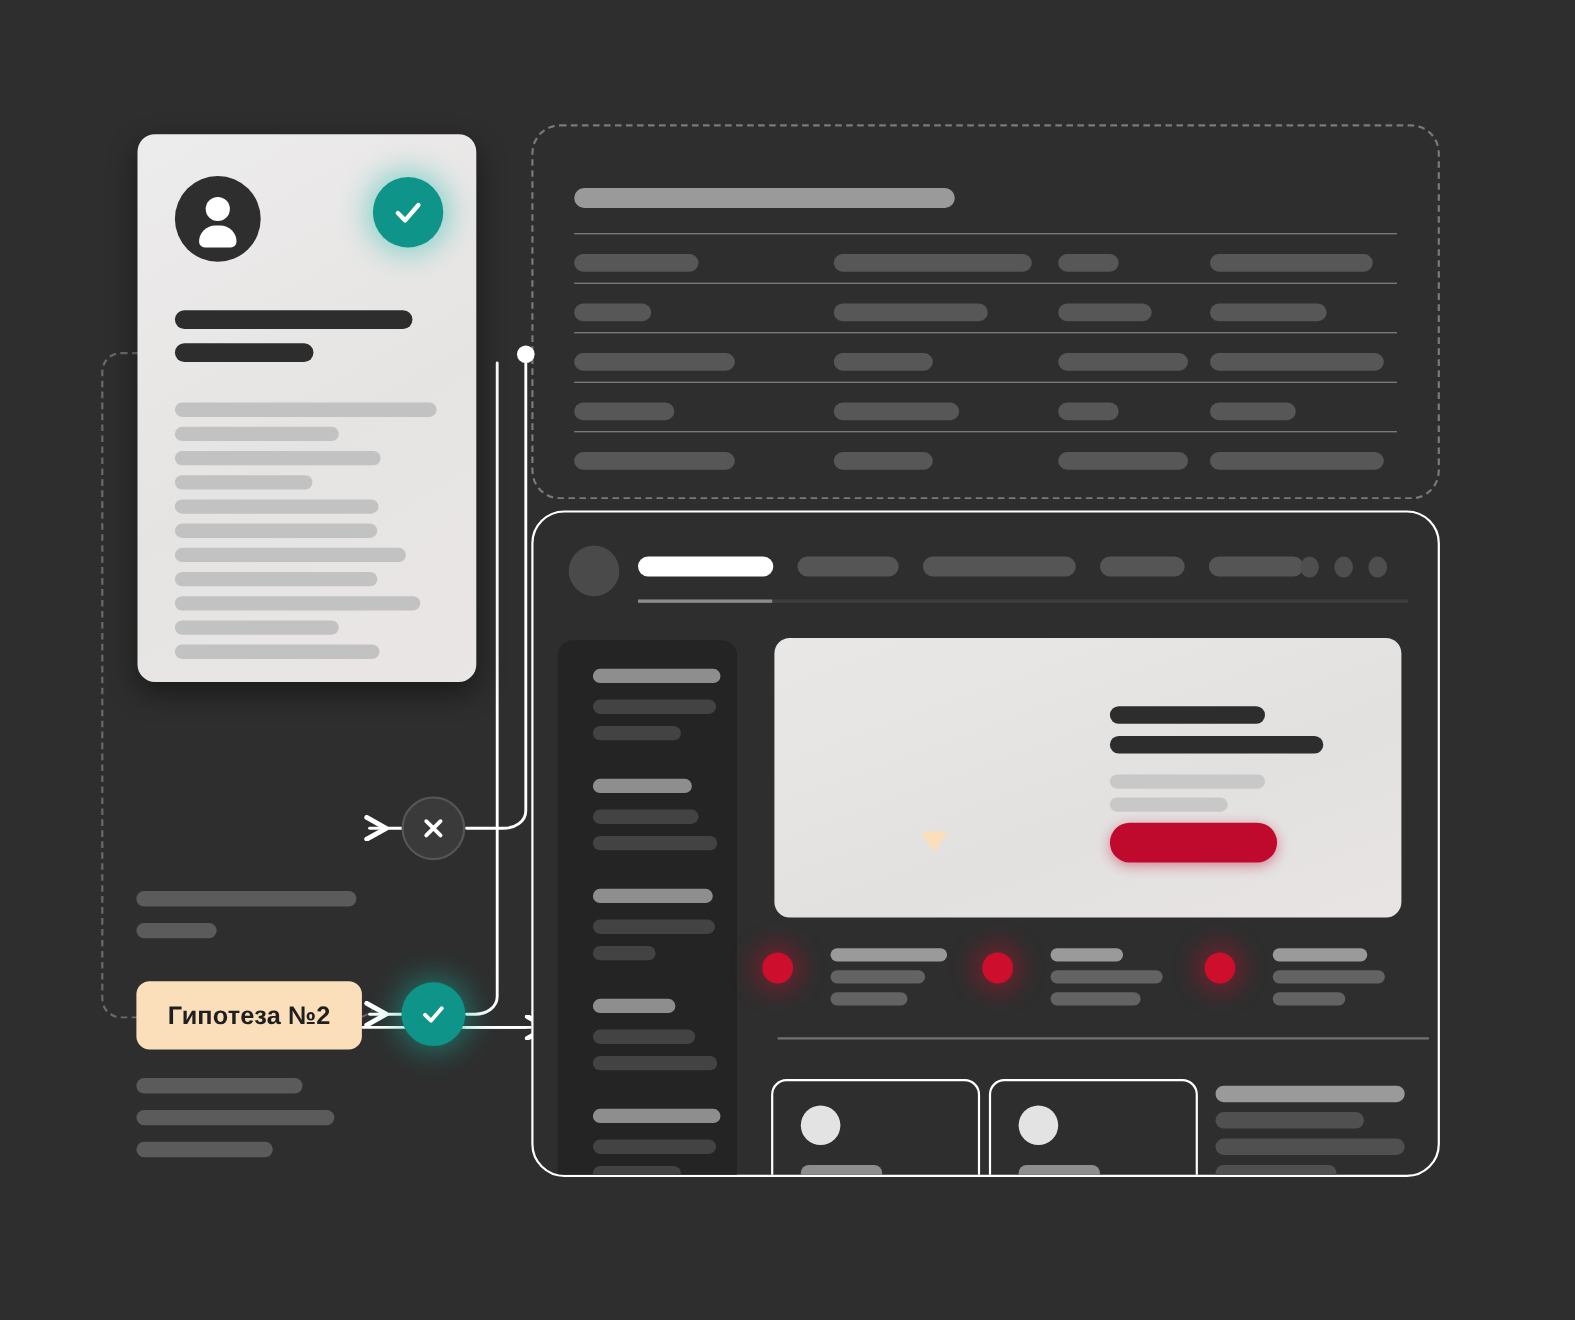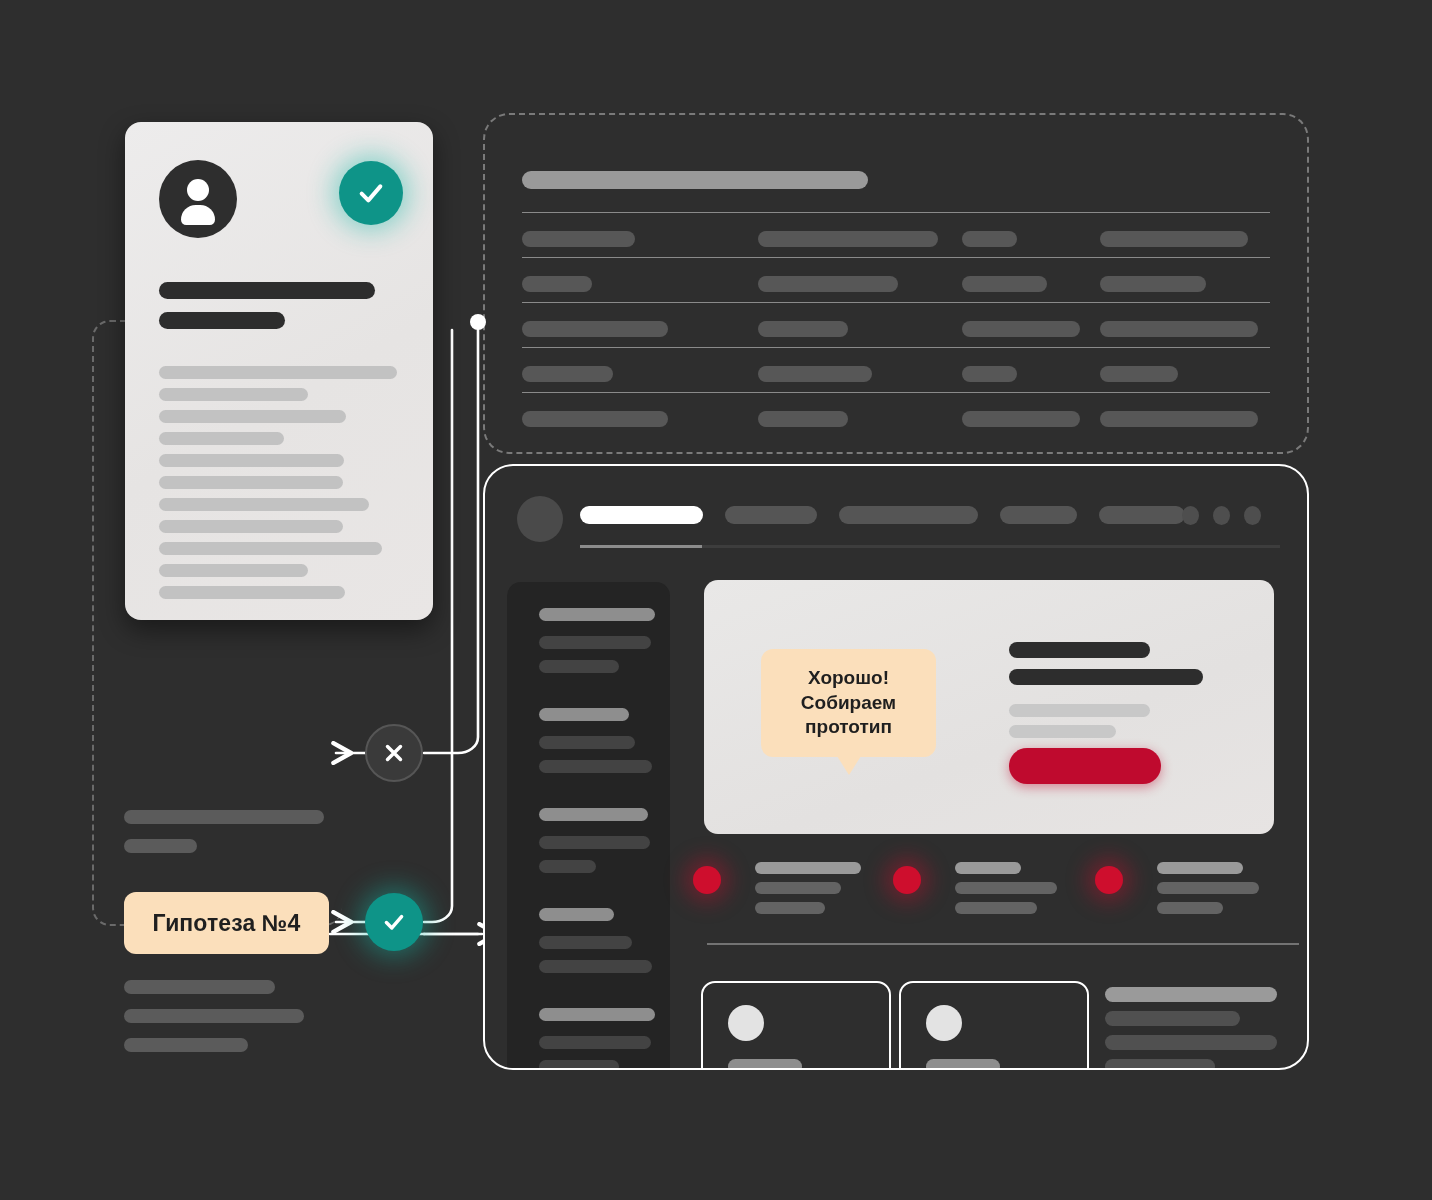--- a/index.html
+++ b/index.html
@@ -257,21 +257,21 @@
         <div class="bar light" style="position: absolute; left: 0px; top: 194px; width: 184px; height: 13px; background: rgb(194, 194, 194);"></div>
         <div class="bar light" style="position: absolute; left: 0px; top: 216px; width: 210px; height: 13px; background: rgb(194, 194, 194);"></div>
         <div class="bar light" style="position: absolute; left: 0px; top: 238px; width: 184px; height: 13px; background: rgb(194, 194, 194);"></div>
         <div class="bar light" style="position: absolute; left: 0px; top: 260px; width: 223px; height: 13px; background: rgb(194, 194, 194);"></div>
         <div class="bar light" style="position: absolute; left: 0px; top: 282px; width: 149px; height: 13px; background: rgb(194, 194, 194);"></div>
         <div class="bar light" style="position: absolute; left: 0px; top: 304px; width: 186px; height: 13px; background: rgb(194, 194, 194);"></div>
       </div>
   </div>
 
   <div class="chip" id="chip2">
-    <span>Гипотеза №4</span>
+    <span>Гипотеза №2</span>
   </div>
 
   <div id="notes1">
       <div class="bar" style="position: absolute; left: 124px; top: 810px; width: 200px; height: 14px; background: rgb(91, 91, 91);"></div>
       <div class="bar" style="position: absolute; left: 124px; top: 839px; width: 73px; height: 14px; background: rgb(91, 91, 91);"></div>
     </div>
   <div id="notes2">
       <div class="bar" style="position: absolute; left: 124px; top: 980px; width: 151px; height: 14px; background: rgb(91, 91, 91);"></div>
       <div class="bar" style="position: absolute; left: 124px; top: 1009px; width: 180px; height: 14px; background: rgb(91, 91, 91);"></div>
       <div class="bar" style="position: absolute; left: 124px; top: 1038px; width: 124px; height: 14px; background: rgb(91, 91, 91);"></div>
@@ -319,23 +319,20 @@
           <div class="sb-bar head" style="position: absolute; left: 32px; top: 326px; width: 75px; height: 13px; background: rgb(142, 142, 142);"></div>
           <div class="sb-bar sub" style="position: absolute; left: 32px; top: 354px; width: 93px; height: 13px; background: rgb(67, 67, 67);"></div>
           <div class="sb-bar sub" style="position: absolute; left: 32px; top: 378px; width: 113px; height: 13px; background: rgb(67, 67, 67);"></div>
           <div class="sb-bar head" style="position: absolute; left: 32px; top: 426px; width: 116px; height: 13px; background: rgb(142, 142, 142);"></div>
           <div class="sb-bar sub" style="position: absolute; left: 32px; top: 454px; width: 112px; height: 13px; background: rgb(67, 67, 67);"></div>
           <div class="sb-bar sub" style="position: absolute; left: 32px; top: 478px; width: 80px; height: 13px; background: rgb(67, 67, 67);"></div>
         </div>
     </div>
 
     <div class="content-card">
-      <div class="bubble">
-        <span>Хорошо! Собираем прототип</span>
-      </div>
       <div class="bubble-tail"></div>
       <div id="cc-lines">
           <div class="cc-line dark" style="position: absolute; left: 305px; top: 62px; width: 141px; height: 16px; background: rgb(45, 45, 45); border-radius: 99px;"></div>
           <div class="cc-line dark" style="position: absolute; left: 305px; top: 89px; width: 194px; height: 16px; background: rgb(45, 45, 45); border-radius: 99px;"></div>
           <div class="cc-line light" style="position: absolute; left: 305px; top: 124px; width: 141px; height: 13px; background: rgb(200, 200, 200); border-radius: 99px;"></div>
           <div class="cc-line light" style="position: absolute; left: 305px; top: 145px; width: 107px; height: 13px; background: rgb(200, 200, 200); border-radius: 99px;"></div>
         </div>
       <div class="cta-button"></div>
     </div>
 

